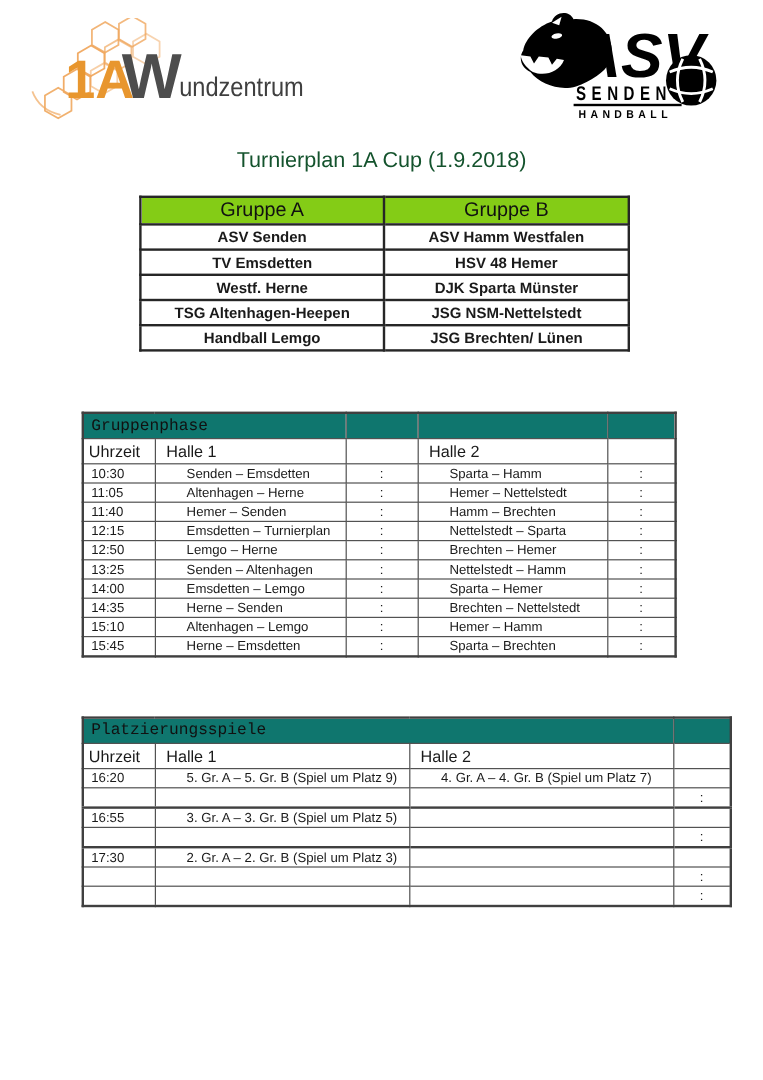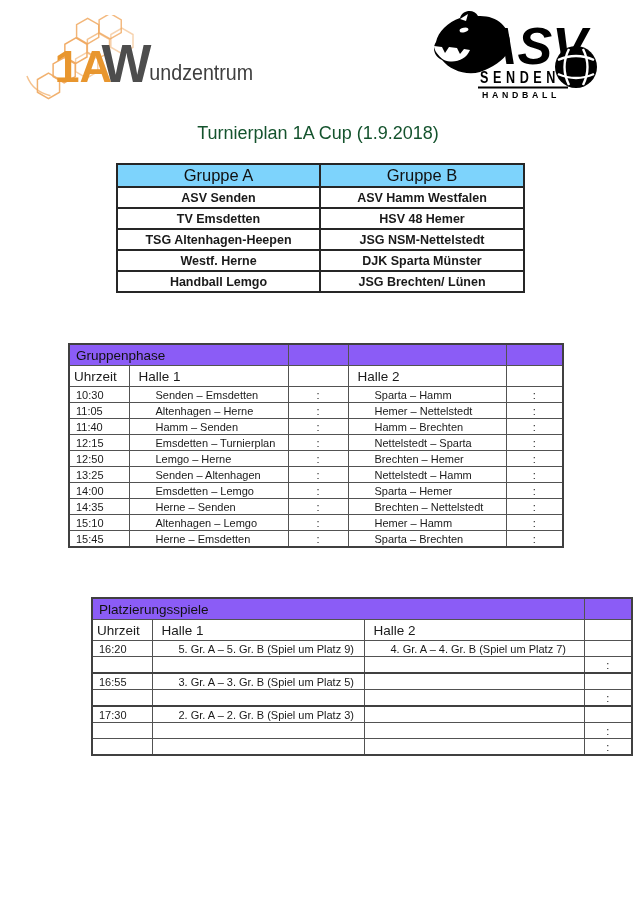--- a/index.html
+++ b/index.html
@@ -13,38 +13,38 @@
   .doc-title{top:123px;left:0;width:636px;text-align:center;font-size:18px;color:#14532d;}
 
   
   table{border-collapse:collapse;table-layout:fixed;}
   td{padding:0;vertical-align:middle;overflow:hidden;white-space:nowrap;}
 
   
   .groups{top:163px;left:116px;}
   .groups table{width:407px;border:2px solid #262626;}
   .groups td{border:2px solid #262626;text-align:center;}
-  .groups .ghead{background:#7dd3fc;font-size:16.5px;height:21px;color:#111;}
+  .groups .ghead{background:#84cc16;font-size:16.5px;height:21px;color:#111;}
   .groups .team{font-weight:bold;font-size:12.5px;height:19px;}
 
   
   .sched table{border:2px solid #404040;}
   .sched td{border:1px solid #525252;}
-  .sched .orange td{background:#8b5cf6;height:20px;}
+  .sched .orange td{background:#0f766e;height:20px;font-family:Liberation Mono, monospace;}
   .sched .section{font-size:13.5px;padding-left:6px;color:#111;}
   .sched .cols td{height:20px;font-size:13.5px;}
   .sched .htime{padding-left:4px;}
   .sched .hhall{padding-left:9px;}
   .sched .r td{height:15px;font-size:11px;}
   .sched .time{padding-left:6px;}
   .sched .match{padding-left:26px;}
   .sched .score{text-align:center;}
   .gp{top:343px;left:68px;}
   .gp table{width:494px;}
-  .pl{top:597px;left:68px;margin-left:23px;}
+  .pl{top:597px;left:68px;}
   .pl table{width:540px;}
   .pl tr.sep td{border-top:2px solid #404040;}
 
   
   .logo-left{top:15px;left:25px;width:235px;height:85px;}
   .logo-right{top:10px;left:430px;width:172px;height:95px;}
   svg{display:block;}
 </style>
 </head>
 <body>
@@ -107,26 +107,26 @@
     </tr>
     <tr>
       <td class="team">ASV Senden</td>
       <td class="team">ASV Hamm Westfalen</td>
     </tr>
     <tr>
       <td class="team">TV Emsdetten</td>
       <td class="team">HSV 48 Hemer</td>
     </tr>
     <tr>
+      <td class="team">Westf. Herne</td>
+      <td class="team">DJK Sparta Münster</td>
+    </tr>
+    <tr>
       <td class="team">TSG Altenhagen-Heepen</td>
       <td class="team">JSG NSM-Nettelstedt</td>
-    </tr>
-    <tr>
-      <td class="team">Westf. Herne</td>
-      <td class="team">DJK Sparta Münster</td>
     </tr>
     <tr>
       <td class="team">Handball Lemgo</td>
       <td class="team">JSG Brechten/ Lünen</td>
     </tr>
   </tbody>
     </table>
 </div>
 
 <div class="abs sched gp">
@@ -161,21 +161,21 @@
     </tr>
     <tr class="r">
       <td class="time">11:05</td>
       <td class="match">Altenhagen – Herne</td>
       <td class="score">:</td>
       <td class="match">Hemer – Nettelstedt</td>
       <td class="score">:</td>
     </tr>
     <tr class="r">
       <td class="time">11:40</td>
-      <td class="match">Hamm – Senden</td>
+      <td class="match">Hemer – Senden</td>
       <td class="score">:</td>
       <td class="match">Hamm – Brechten</td>
       <td class="score">:</td>
     </tr>
     <tr class="r">
       <td class="time">12:15</td>
       <td class="match">Emsdetten – Turnierplan</td>
       <td class="score">:</td>
       <td class="match">Nettelstedt – Sparta</td>
       <td class="score">:</td>

